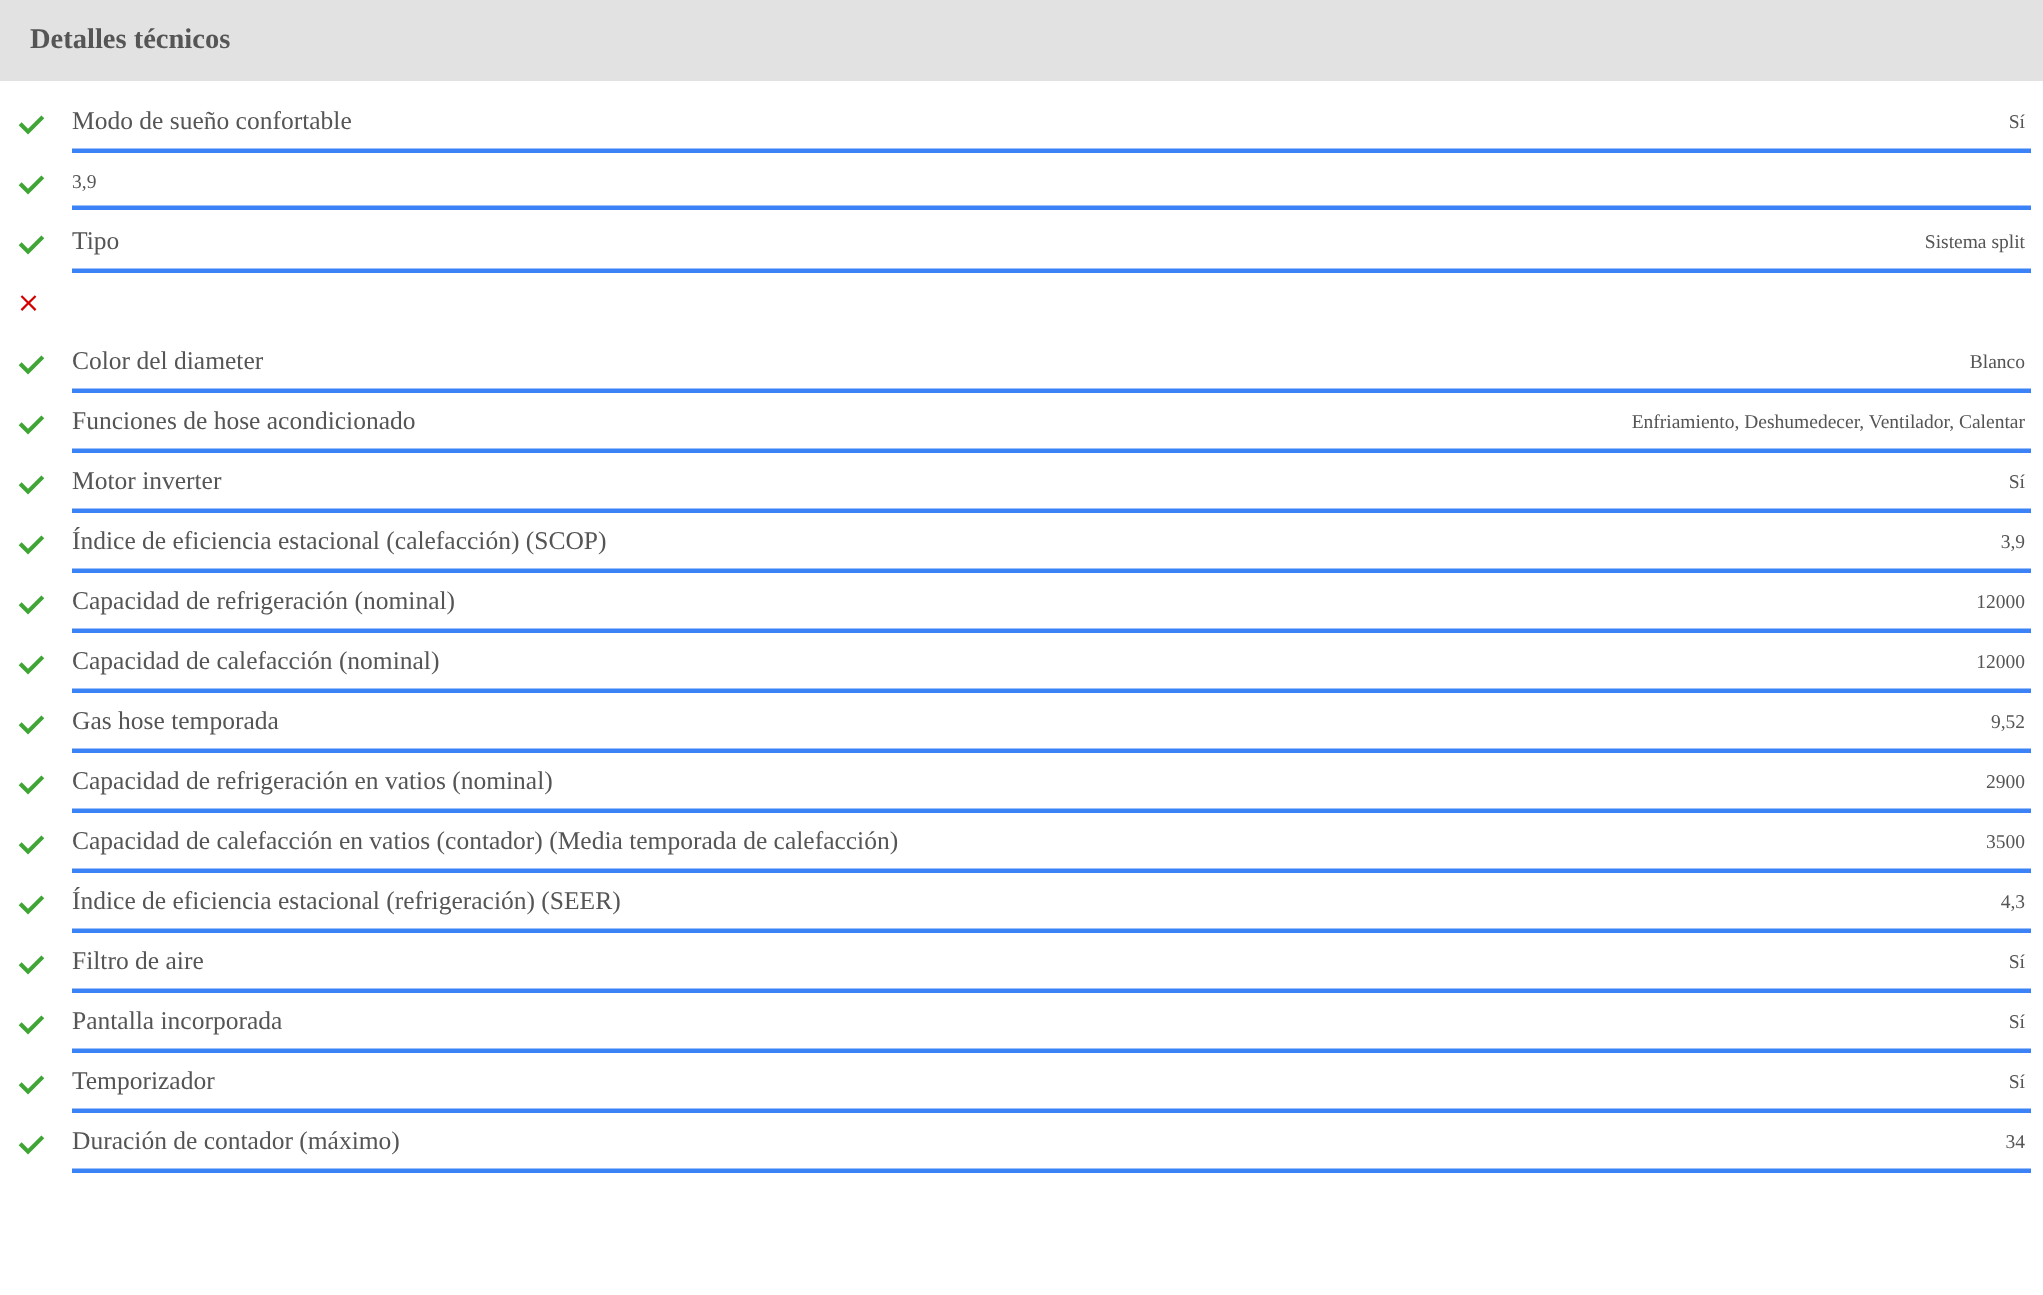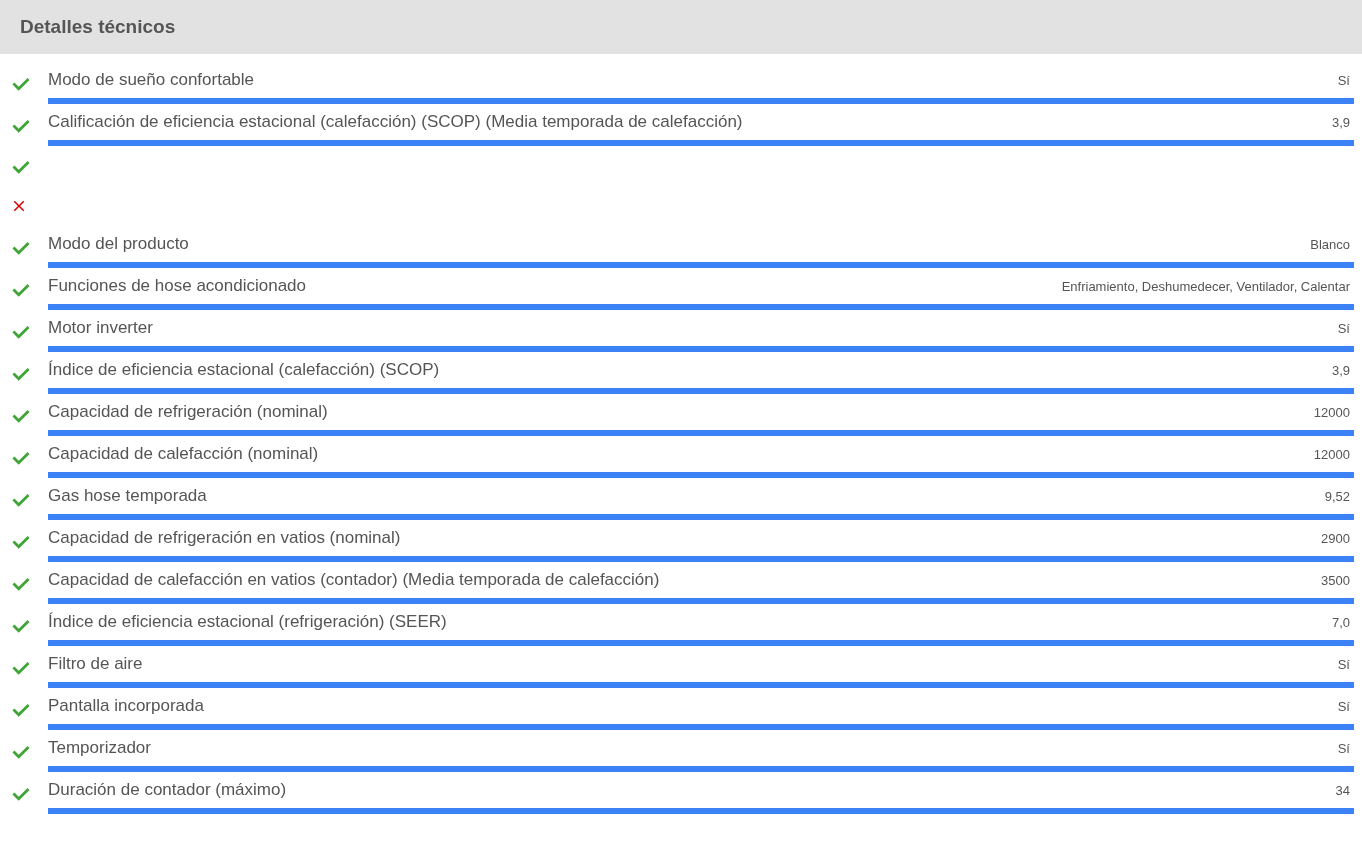--- a/index.html
+++ b/index.html
@@ -8,20 +8,21 @@
     box-sizing: border-box;
   }
   body {
     font-family: "Trebuchet MS", "Lucida Grande", Tahoma, sans-serif;
     background: #ffffff;
     color: #555555;
     font-size: 17px;
   }
   .container {
     width: 1362px;
+    font-family: Liberation Serif, serif;
   }
   .section-header {
     background: #e2e2e2;
     color: #555555;
     font-weight: bold;
     font-size: 19px;
     padding: 16px 20px;
   }
   .spec-list {
     padding: 8px 8px 0 8px;
@@ -37,21 +38,21 @@
     display: flex;
     align-items: center;
     justify-content: flex-start;
     padding-left: 2px;
   }
   .text-cell {
     flex: 1;
     display: flex;
     justify-content: space-between;
     align-items: center;
-    border-bottom: 6px solid #3b82f6;
+    border-bottom: 3px solid #3b82f6;
     padding: 8px 4px 8px 0;
     gap: 32px;
   }
   .spec-label {
     color: #555555;
     font-size: 17px;
   }
   .spec-value {
     color: #555555;
     font-size: 13px;
@@ -89,46 +90,49 @@
           <span class="spec-value">Sí</span>
         </div>
       </div>
       <div class="spec-row">
         <div class="icon-cell">
           <svg class="check-icon" viewBox="0 0 24 24">
             <path fill="#3fa535" d="M9.5 16.2 4.8 11.5l-2.1 2.1 6.8 6.8L21.3 8.6l-2.1-2.1z"></path>
           </svg>
         </div>
         <div class="text-cell">
-          <span class="spec-label">Calificación de eficiencia estacional (calefacción) (SCOP) (Media temporada de calefacción)</span>
           <span class="spec-value">3,9</span>
         </div>
       </div>
       <div class="spec-row">
         <div class="icon-cell">
           <svg class="check-icon" viewBox="0 0 24 24">
             <path fill="#3fa535" d="M9.5 16.2 4.8 11.5l-2.1 2.1 6.8 6.8L21.3 8.6l-2.1-2.1z"></path>
           </svg>
+        </div>
+        <div class="text-cell">
+          <span class="spec-label">Tipo</span>
+          <span class="spec-value">Sistema split</span>
         </div>
       </div>
       <div class="spec-row">
         <div class="icon-cell">
           <svg class="cross-icon" viewBox="0 0 24 24">
             <path fill="#d40000" d="M19 6.41 17.59 5 12 10.59 6.41 5 5 6.41 10.59 12 5 17.59 6.41 19 12 13.41 17.59 19 19 17.59 13.41 12z"></path>
           </svg>
         </div>
       </div>
       <div class="spec-row">
         <div class="icon-cell">
           <svg class="check-icon" viewBox="0 0 24 24">
             <path fill="#3fa535" d="M9.5 16.2 4.8 11.5l-2.1 2.1 6.8 6.8L21.3 8.6l-2.1-2.1z"></path>
           </svg>
         </div>
         <div class="text-cell">
-          <span class="spec-label">Modo del producto</span>
+          <span class="spec-label">Color del diameter</span>
           <span class="spec-value">Blanco</span>
         </div>
       </div>
       <div class="spec-row">
         <div class="icon-cell">
           <svg class="check-icon" viewBox="0 0 24 24">
             <path fill="#3fa535" d="M9.5 16.2 4.8 11.5l-2.1 2.1 6.8 6.8L21.3 8.6l-2.1-2.1z"></path>
           </svg>
         </div>
         <div class="text-cell">
@@ -214,21 +218,21 @@
         </div>
       </div>
       <div class="spec-row">
         <div class="icon-cell">
           <svg class="check-icon" viewBox="0 0 24 24">
             <path fill="#3fa535" d="M9.5 16.2 4.8 11.5l-2.1 2.1 6.8 6.8L21.3 8.6l-2.1-2.1z"></path>
           </svg>
         </div>
         <div class="text-cell">
           <span class="spec-label">Índice de eficiencia estacional (refrigeración) (SEER)</span>
-          <span class="spec-value">7,0</span>
+          <span class="spec-value">4,3</span>
         </div>
       </div>
       <div class="spec-row">
         <div class="icon-cell">
           <svg class="check-icon" viewBox="0 0 24 24">
             <path fill="#3fa535" d="M9.5 16.2 4.8 11.5l-2.1 2.1 6.8 6.8L21.3 8.6l-2.1-2.1z"></path>
           </svg>
         </div>
         <div class="text-cell">
           <span class="spec-label">Filtro de aire</span>

